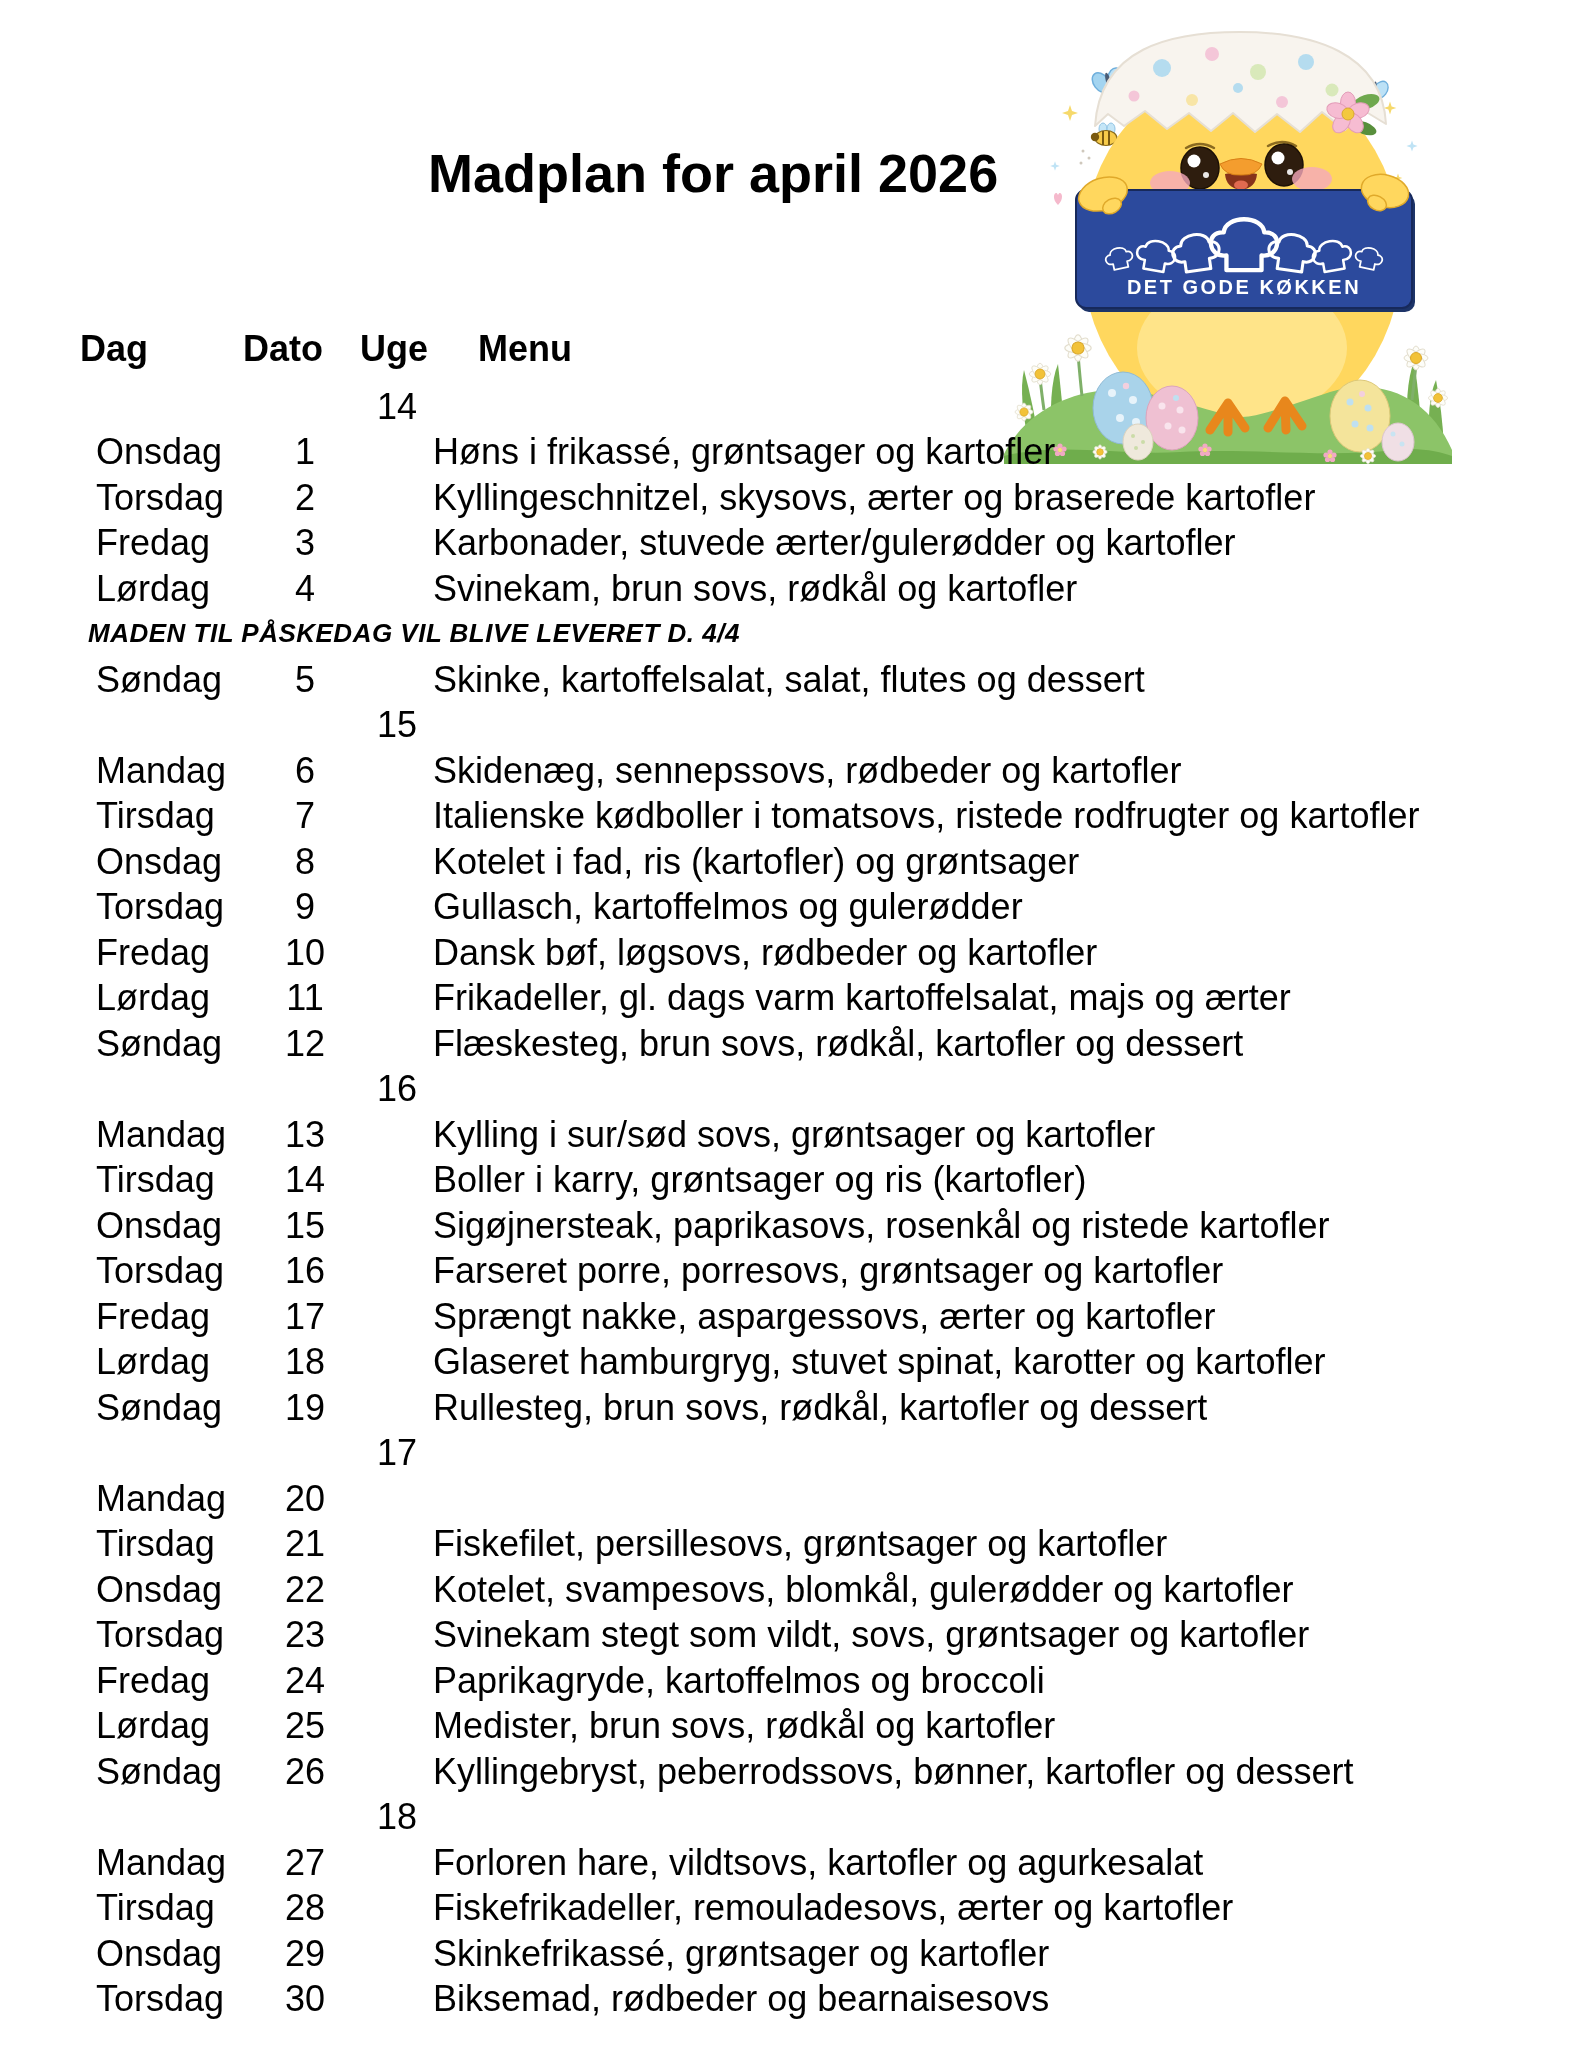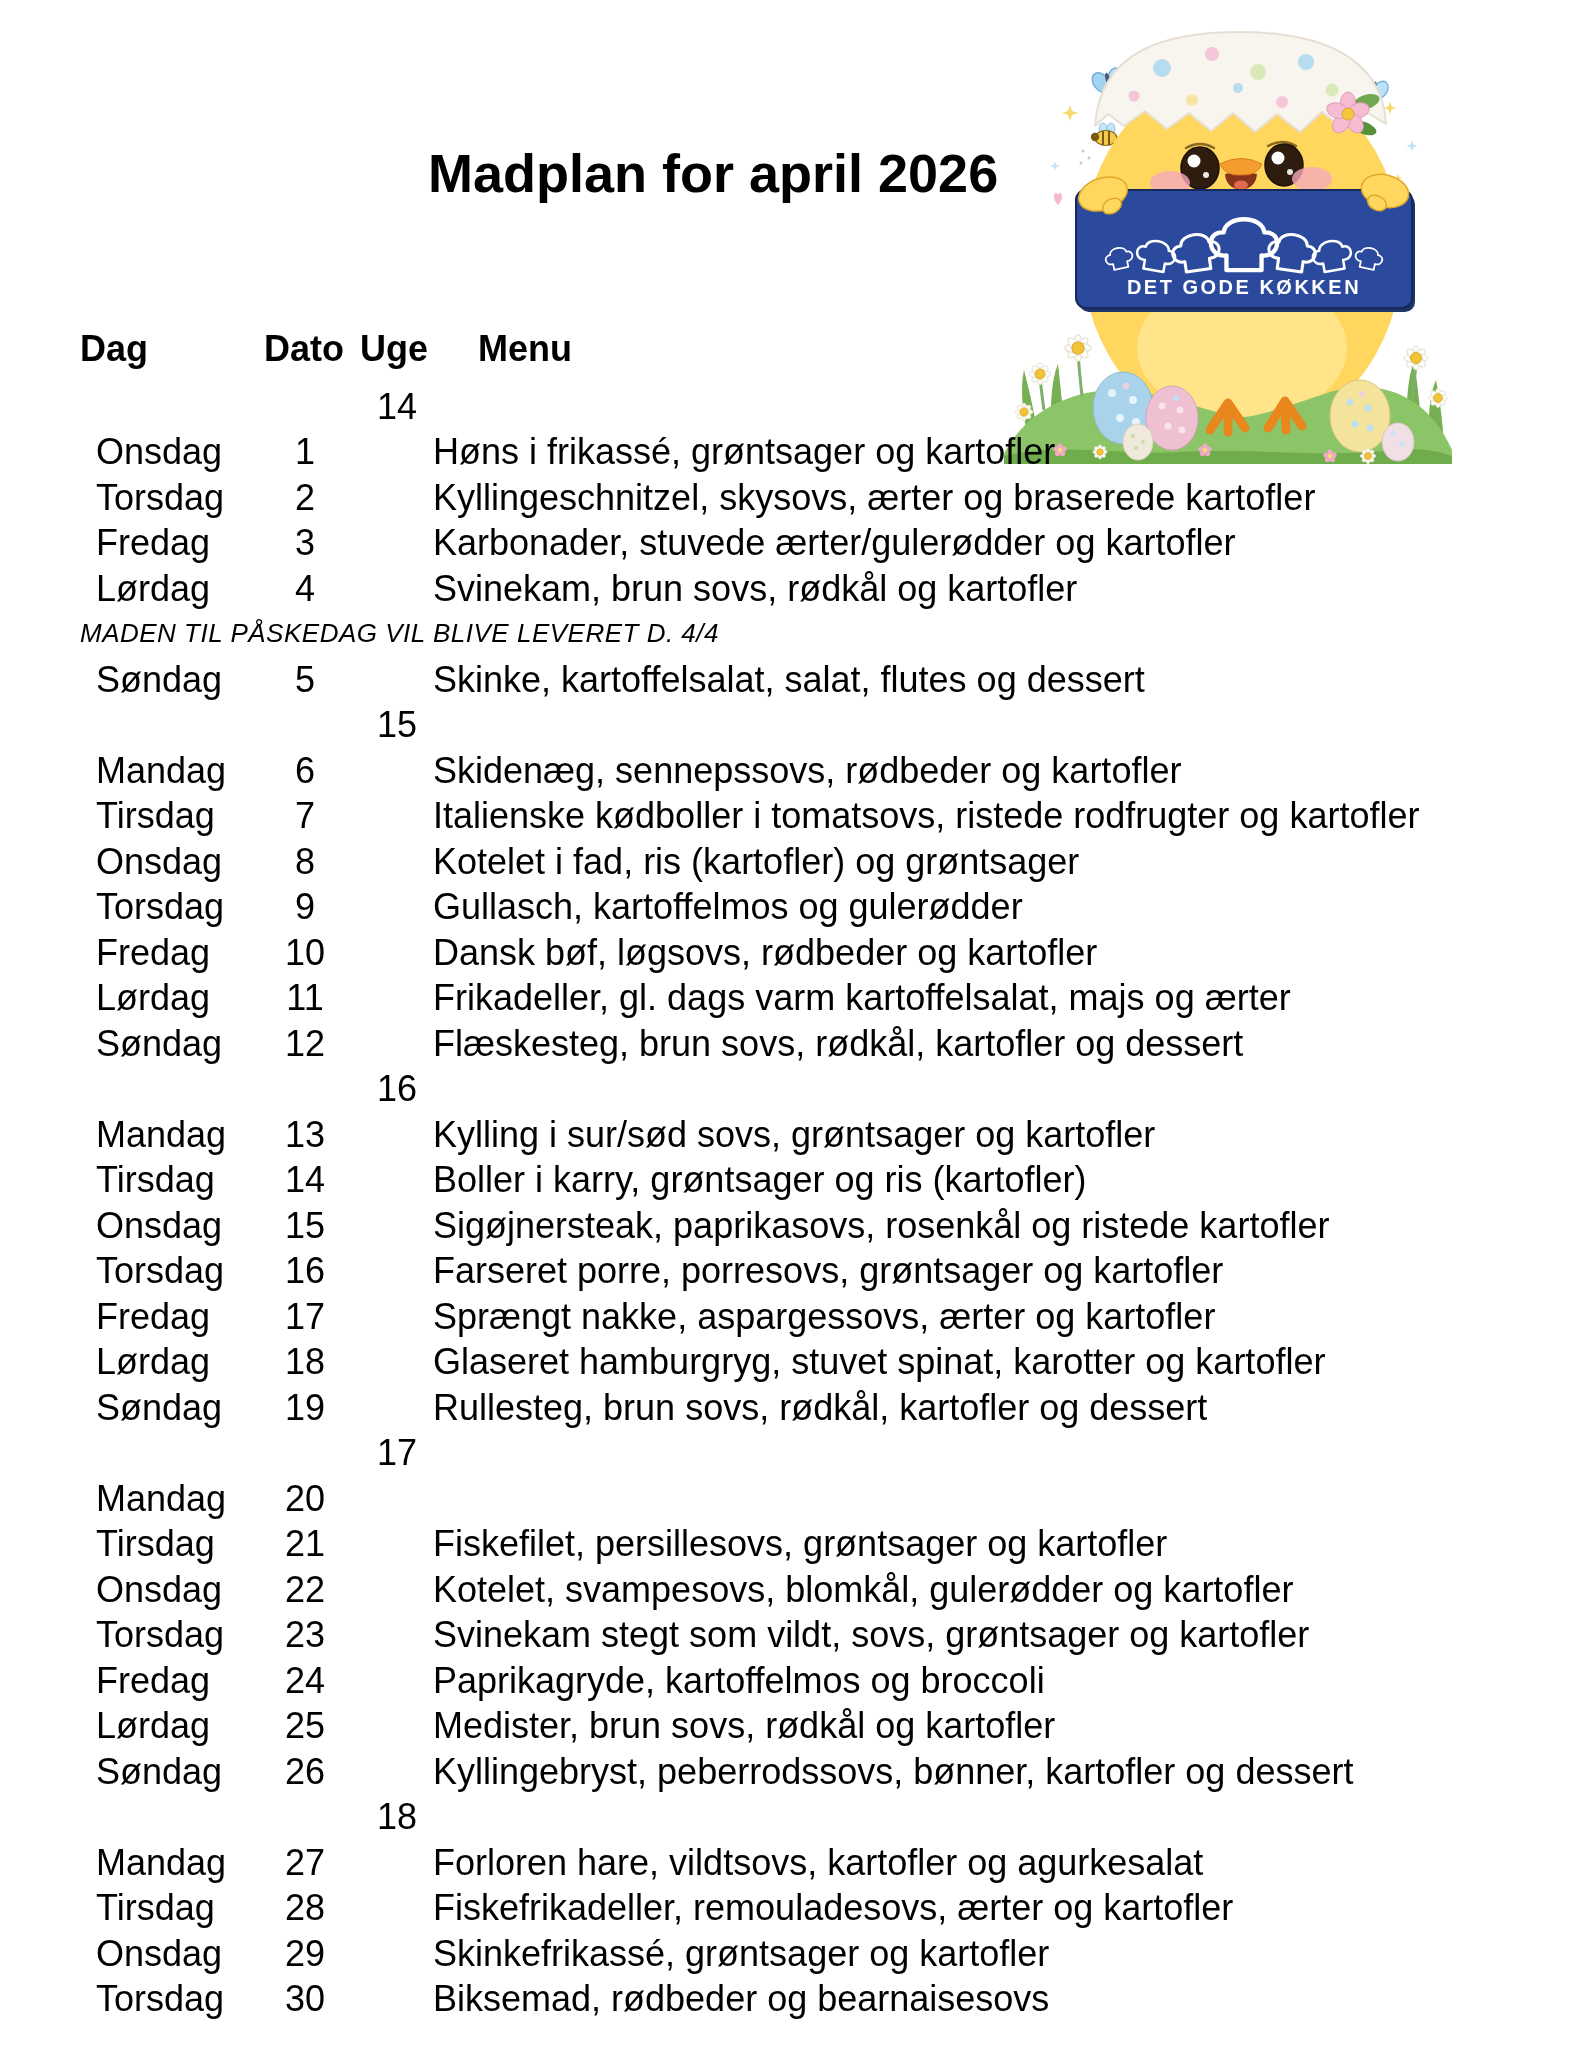--- a/index.html
+++ b/index.html
@@ -15,25 +15,25 @@
     position:absolute;left:1000px;top:18px;width:455px;height:450px;
   }
   .menu-table{position:absolute;left:80px;top:326px;width:1480px;}
   .row{position:relative;height:45.5px;line-height:45.5px;font-size:36px;white-space:nowrap;}
   .row.header{font-weight:bold;margin-bottom:12px;}
   .c-day{position:absolute;left:16px;text-align:center;}
   .c-date{position:absolute;left:175px;width:100px;text-align:center;}
   .c-week{position:absolute;left:297px;}
   .c-menu{position:absolute;left:353px;text-align:center;}
   .h-day{position:absolute;left:0;}
-  .h-date{position:absolute;left:163px;margin-left:21px;}
+  .h-date{position:absolute;left:163px;}
   .h-week{position:absolute;left:245px;margin-left:35px;}
   .h-menu{position:absolute;left:350px;margin-left:48px;}
   .notice-text{
-    position:absolute;left:0;font-size:26px;font-weight:normal;font-style:italic;
+    position:absolute;left:8px;font-size:26px;font-weight:bold;font-style:italic;
     letter-spacing:0.5px;
   }
 </style>
 </head>
 <body>
 
 <main>
 
   <h1 class="page-title">Madplan for april 2026</h1>
 

